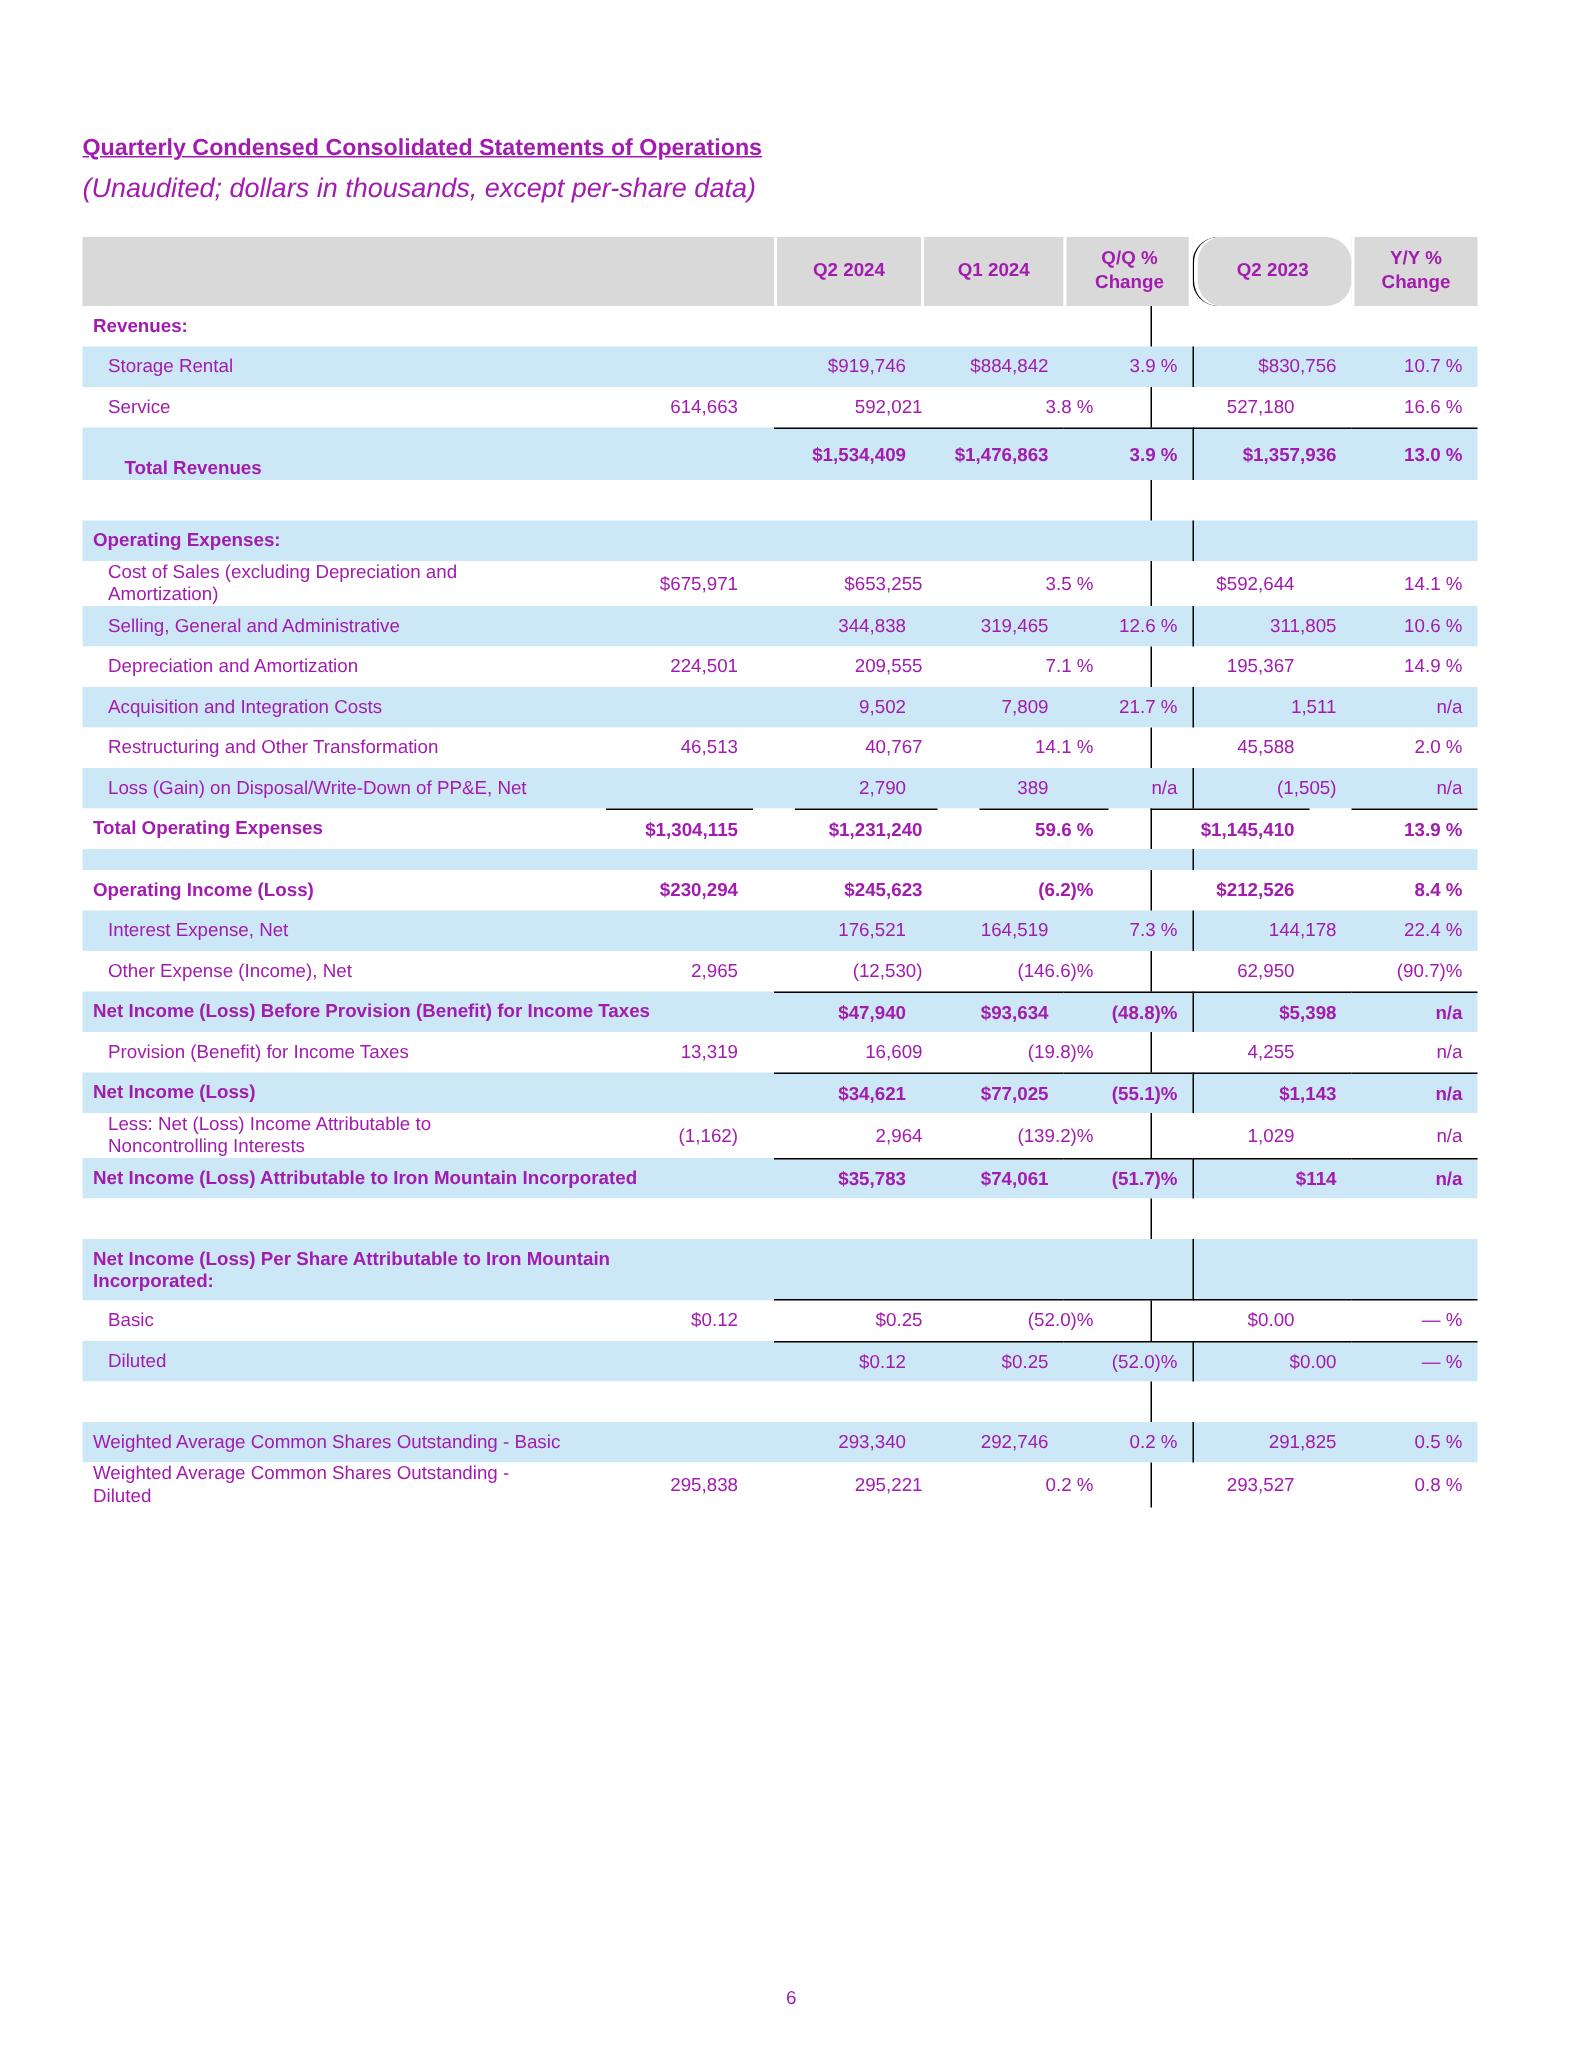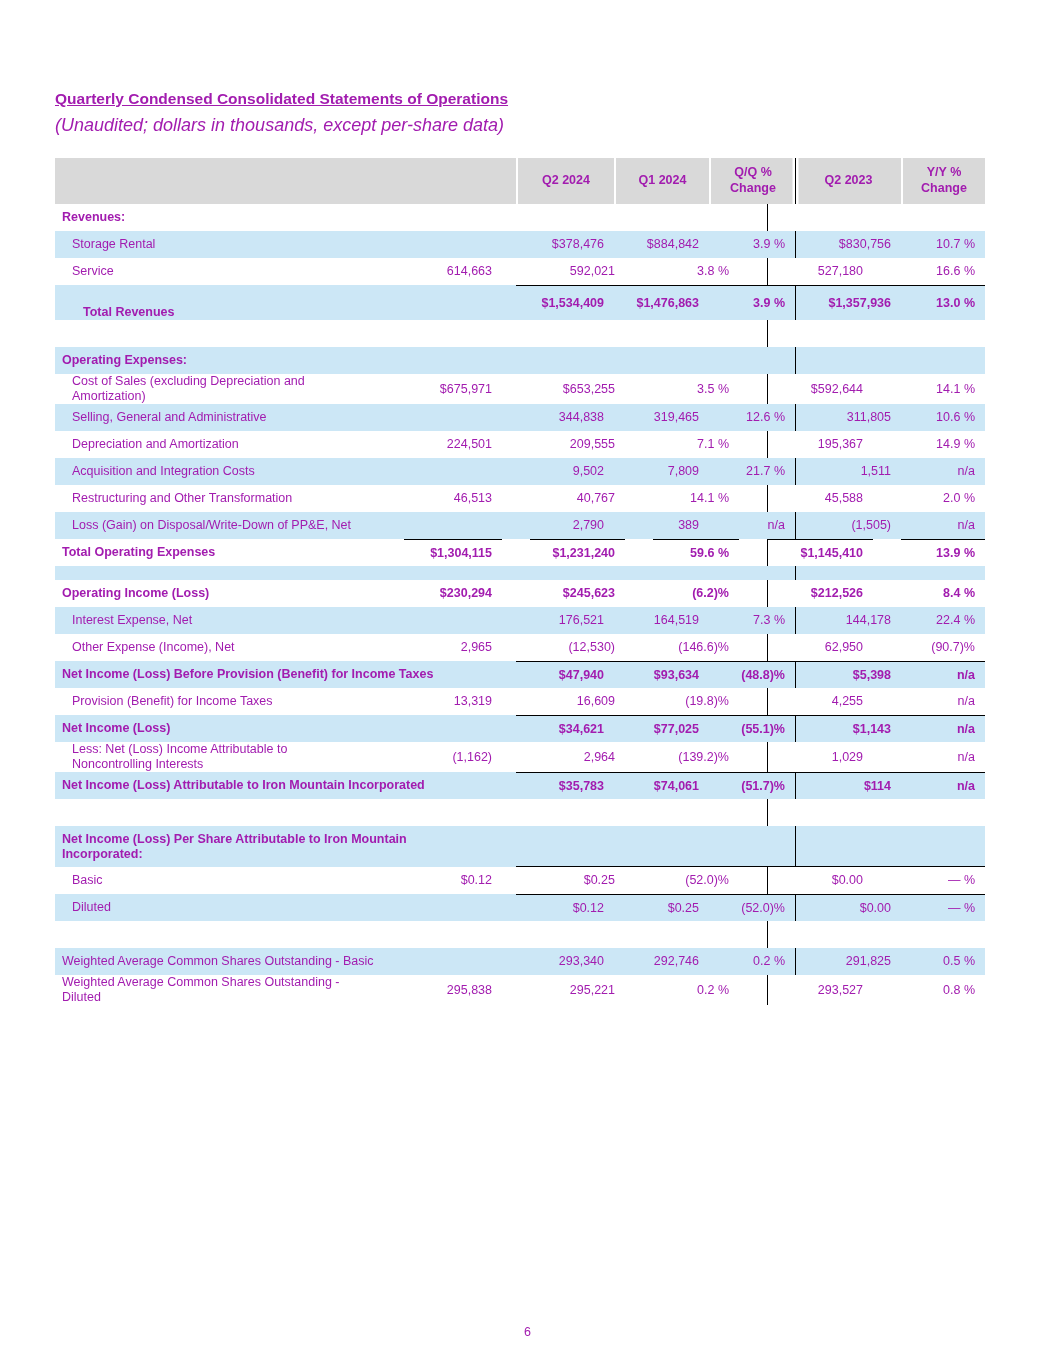--- a/index.html
+++ b/index.html
@@ -43,21 +43,21 @@
     align-items: center;
     justify-content: center;
     text-align: center;
     font-weight: bold;
     font-size: 12.5px;
     line-height: 1.25;
     white-space: pre-line;
   }
   .h1, .h2, .h3, .h5 { border-left: 2.5px solid #ffffff; }
   .h3 { box-shadow: inset -2.5px 0 0 #ffffff; }
-  .h4 { border-left: 1.5px solid #000000; box-shadow: inset 2.5px 0 0 #ffffff; }
+  .h4 { border-left: 1.5px solid #000000; box-shadow: inset 2.5px 0 0 #ffffff; border-radius: 17px; }
 
   
   .trow { min-height: 27px; }
   .trow.blue { background: #cce7f6; }
   .trow.white { background: #ffffff; gap: 28px; }
   .trow.tall { min-height: 41px; }
   .trow.spacer { min-height: 27px; }
   .trow.spacer.sm { min-height: 14px; }
 
   .cell {
@@ -111,21 +111,21 @@
           <div class="trow white">
             <div class="cell label ind0 bold">Revenues:</div>
             <div class="cell num c1 bold"></div>
             <div class="cell num c2 bold"></div>
             <div class="cell num c3 bold"></div>
             <div class="cell num c4 bold"></div>
             <div class="cell num c5 bold"></div>
           </div>
           <div class="trow blue">
             <div class="cell label ind1">Storage Rental</div>
-            <div class="cell num c1">$378,476</div>
+            <div class="cell num c1">$919,746</div>
             <div class="cell num c2">$884,842</div>
             <div class="cell num c3">3.9 %</div>
             <div class="cell num c4">$830,756</div>
             <div class="cell num c5">10.7 %</div>
           </div>
           <div class="trow white">
             <div class="cell label ind1">Service</div>
             <div class="cell num c1">614,663</div>
             <div class="cell num c2">592,021</div>
             <div class="cell num c3">3.8 %</div>

